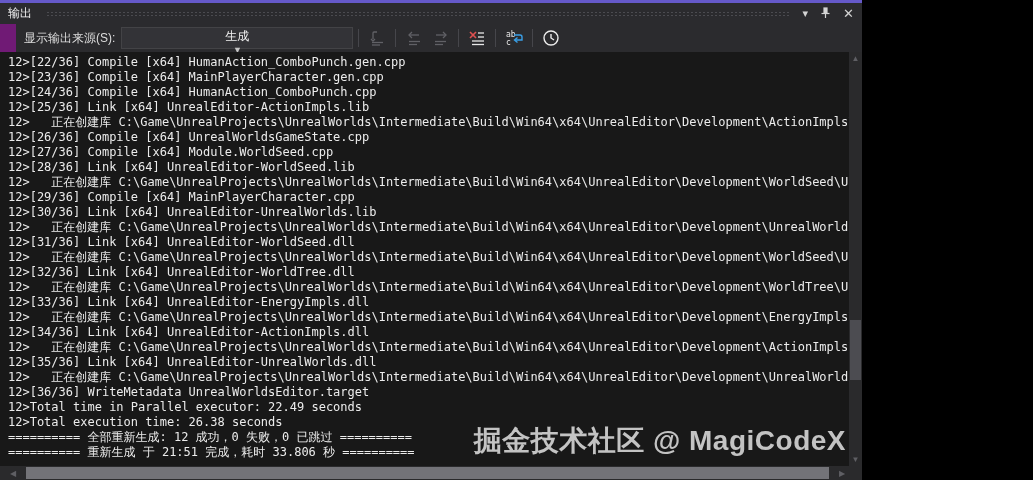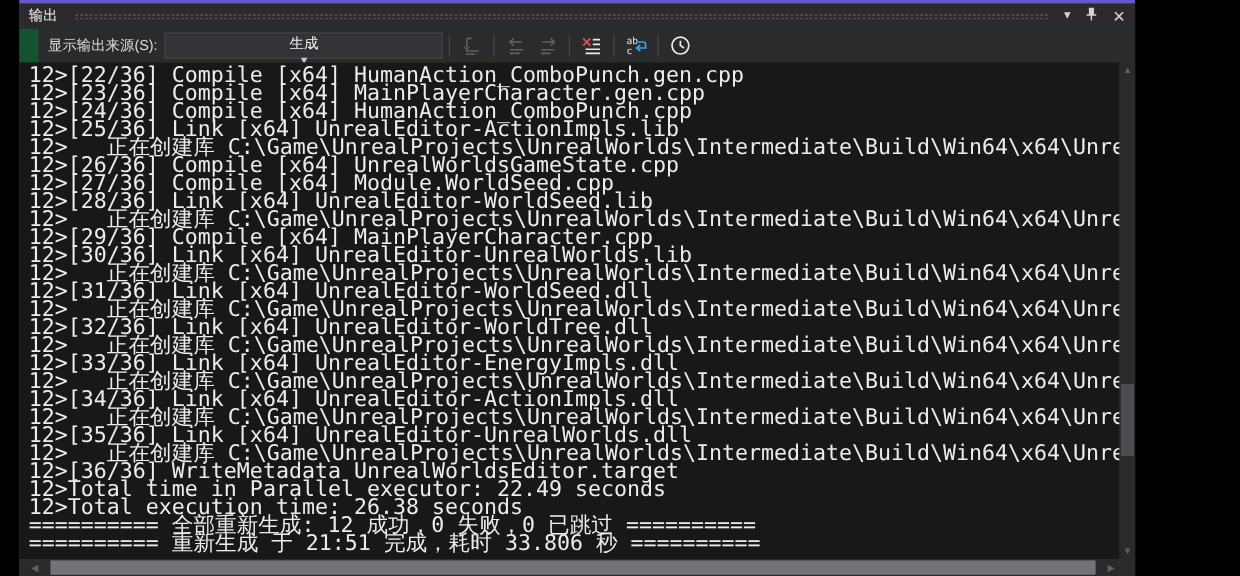--- a/index.html
+++ b/index.html
@@ -1,18 +1,18 @@
 <!DOCTYPE html>
 <html><head>
 <meta charset="utf-8">
 <style>
   html,body { margin:0; padding:0; background:#000; }
   .window {
-    position:relative; width:930px; height:480px; overflow:hidden;
-    background:#14532d; font-family:"Liberation Sans",sans-serif;margin-left:16px;
+    position:relative; width:862px; height:480px; overflow:hidden;
+    background:#701a75; font-family:"Liberation Sans",sans-serif;
     -webkit-font-smoothing:antialiased;
   }
   .accent-line { position:absolute; top:0; left:0; right:0; height:3px; background:#6559c9; }
   .titlebar {
     position:absolute; top:3px; left:0; right:0; height:21px; background:#2b2b2e;
     display:flex; align-items:center; padding:0 8px; box-sizing:border-box;
   }
   .panel-title { color:#f1f1f1; font-size:12px; white-space:nowrap; }
   .drag-grip {
     flex:1; height:6px; margin:0 12px 0 14px;
@@ -30,21 +30,21 @@
     width:232px; height:22px; background:#333337; border:1px solid #434346;
     display:flex; align-items:center; justify-content:space-between;
     padding:0 7px; box-sizing:border-box; color:#f1f1f1; font-size:12px;flex-direction:column;
   }
   .combo-caret { color:#c5c5c5; font-size:9px; }
   .tb-sep { width:1px; height:18px; background:#46464b; margin:0 5px; }
   .tb-btn { width:26px; height:24px; display:flex; align-items:center; justify-content:center; }
   .log-area {
     position:absolute; top:52px; left:0; right:13px; bottom:14px; background:#181818;
     color:#ececec; font-family:"DejaVu Sans Mono","Liberation Mono",monospace;
-    font-size:18px; line-height:15px; white-space:pre; overflow:hidden;
+    font-size:12px; line-height:15px; white-space:pre; overflow:hidden;
     padding:3px 0 0 8px; box-sizing:border-box;
   }
   .log-line { height:15px; }
   .vscroll {
     position:absolute; top:52px; right:0; width:13px; bottom:14px; background:#2a2a2c;
   }
   .v-arrow { position:absolute; left:0; width:13px; height:13px; color:#5f5f64;
     font-size:8px; display:flex; align-items:center; justify-content:center; }
   .v-arrow.up { top:0; } .v-arrow.down { bottom:0; }
   .vthumb { position:absolute; left:1px; width:11px; top:268px; height:60px; background:#4c4c51; }
@@ -170,13 +170,14 @@
     <div class="v-arrow down">▼</div>
   </div>
 
   <div class="hscroll">
     <div class="h-arrow left">◀</div>
     <div class="hthumb"></div>
     <div class="h-arrow right">▶</div>
   </div>
   <div class="scroll-corner"></div>
 
+  <div class="watermark">掘金技术社区 @ MagiCodeX</div>
 </div>
 
 </body></html>

